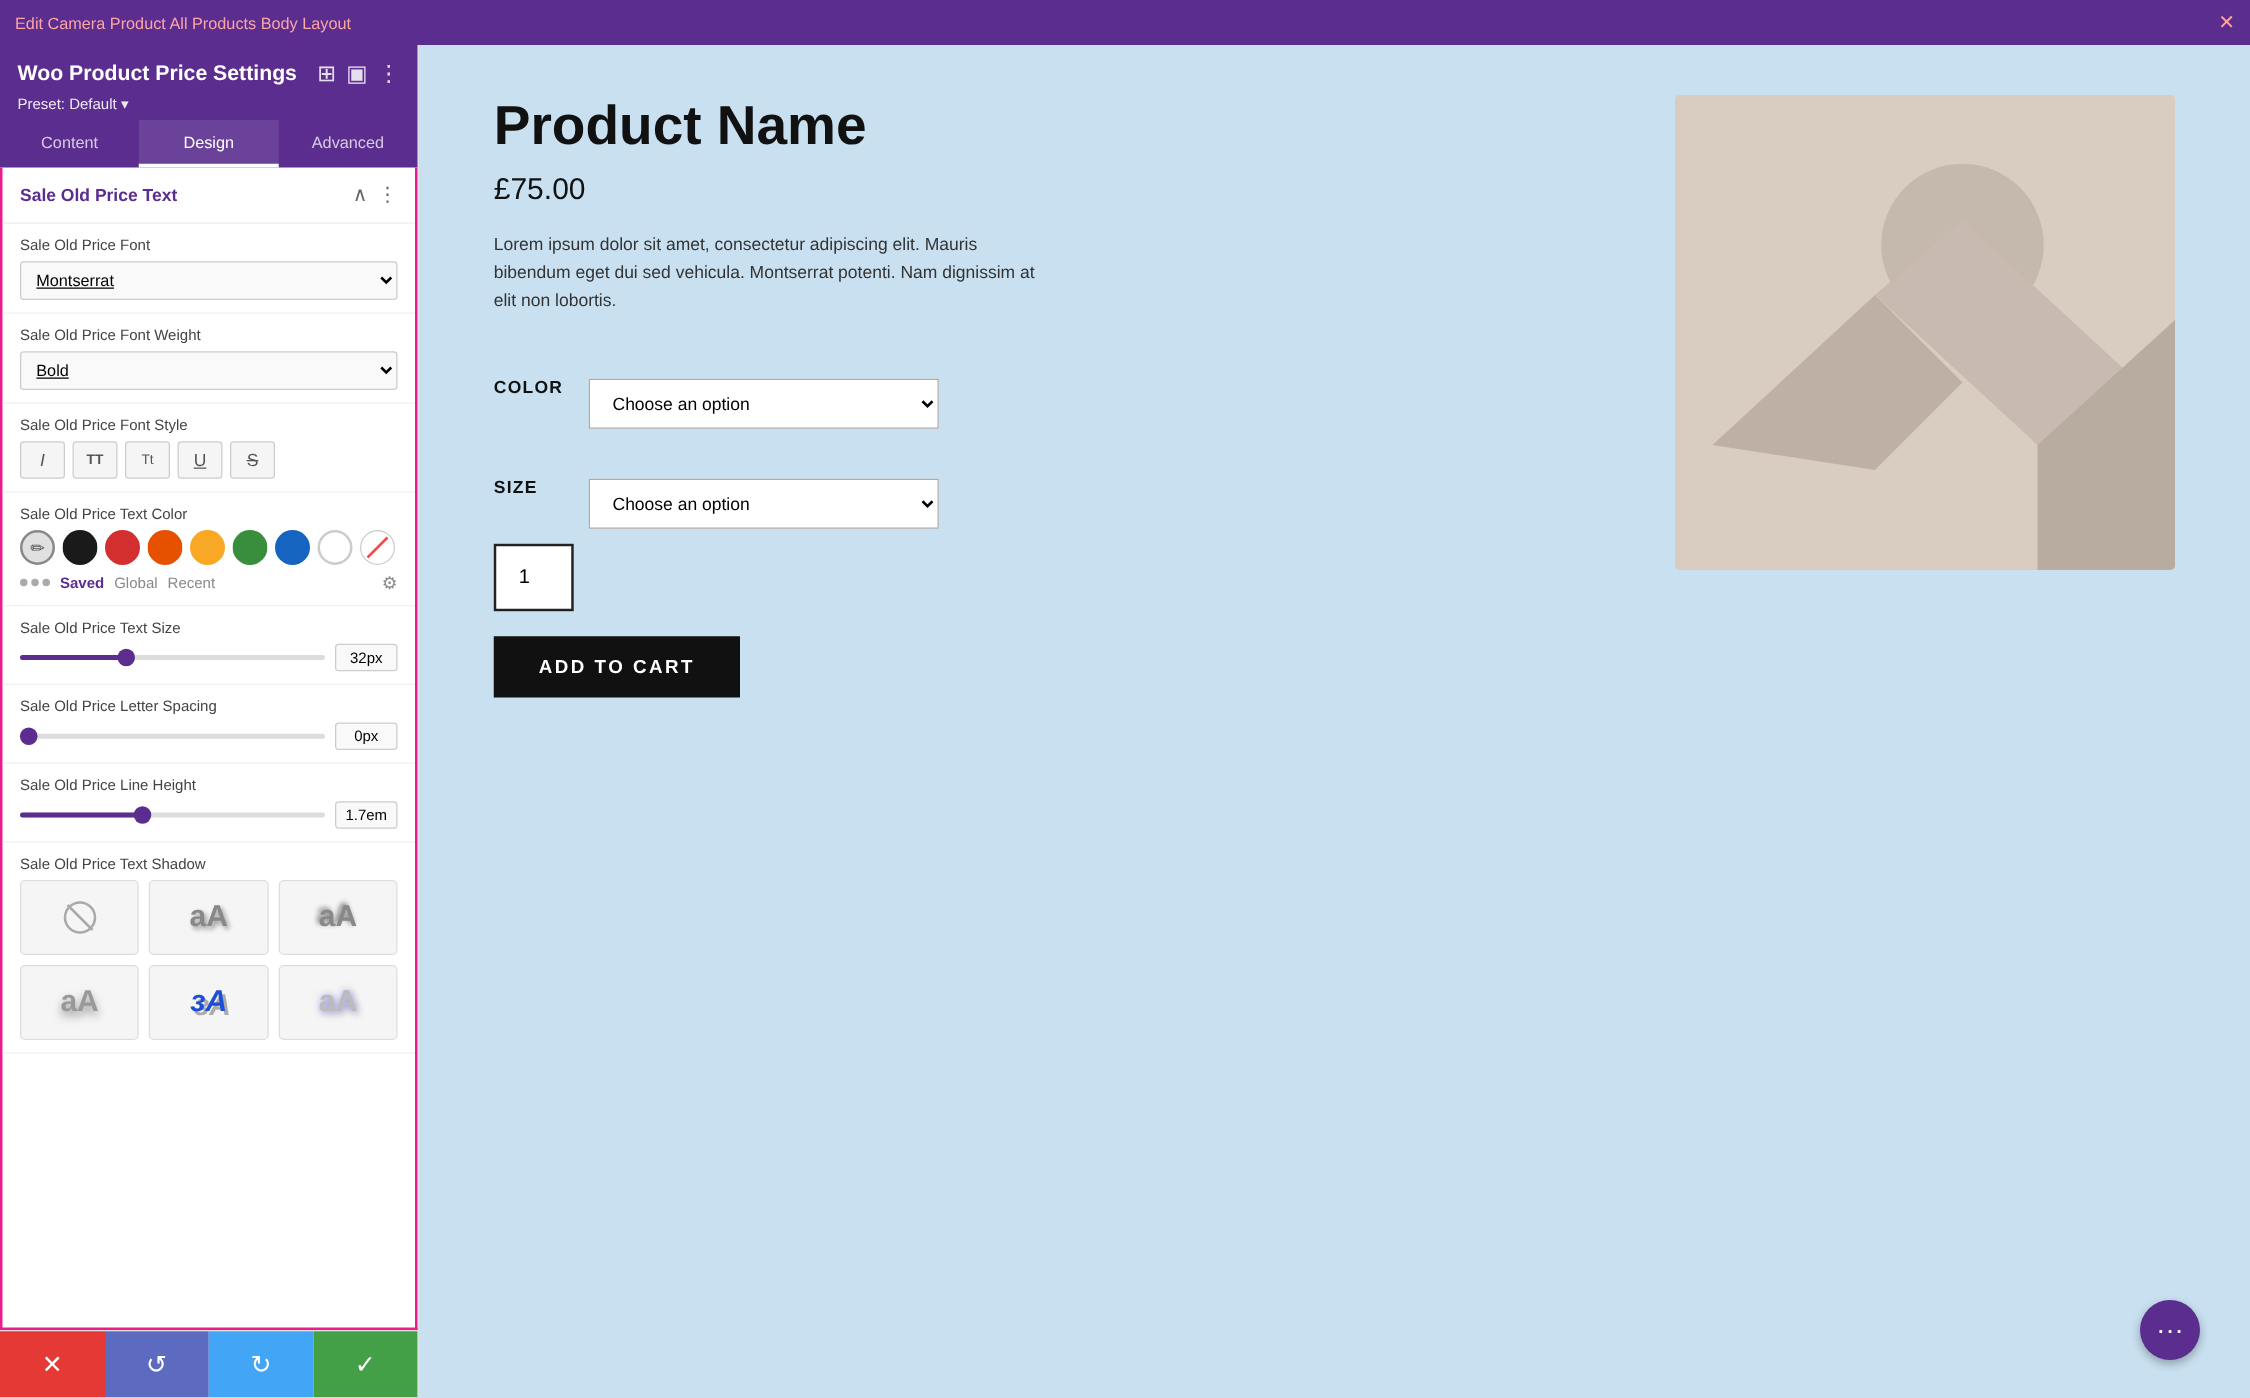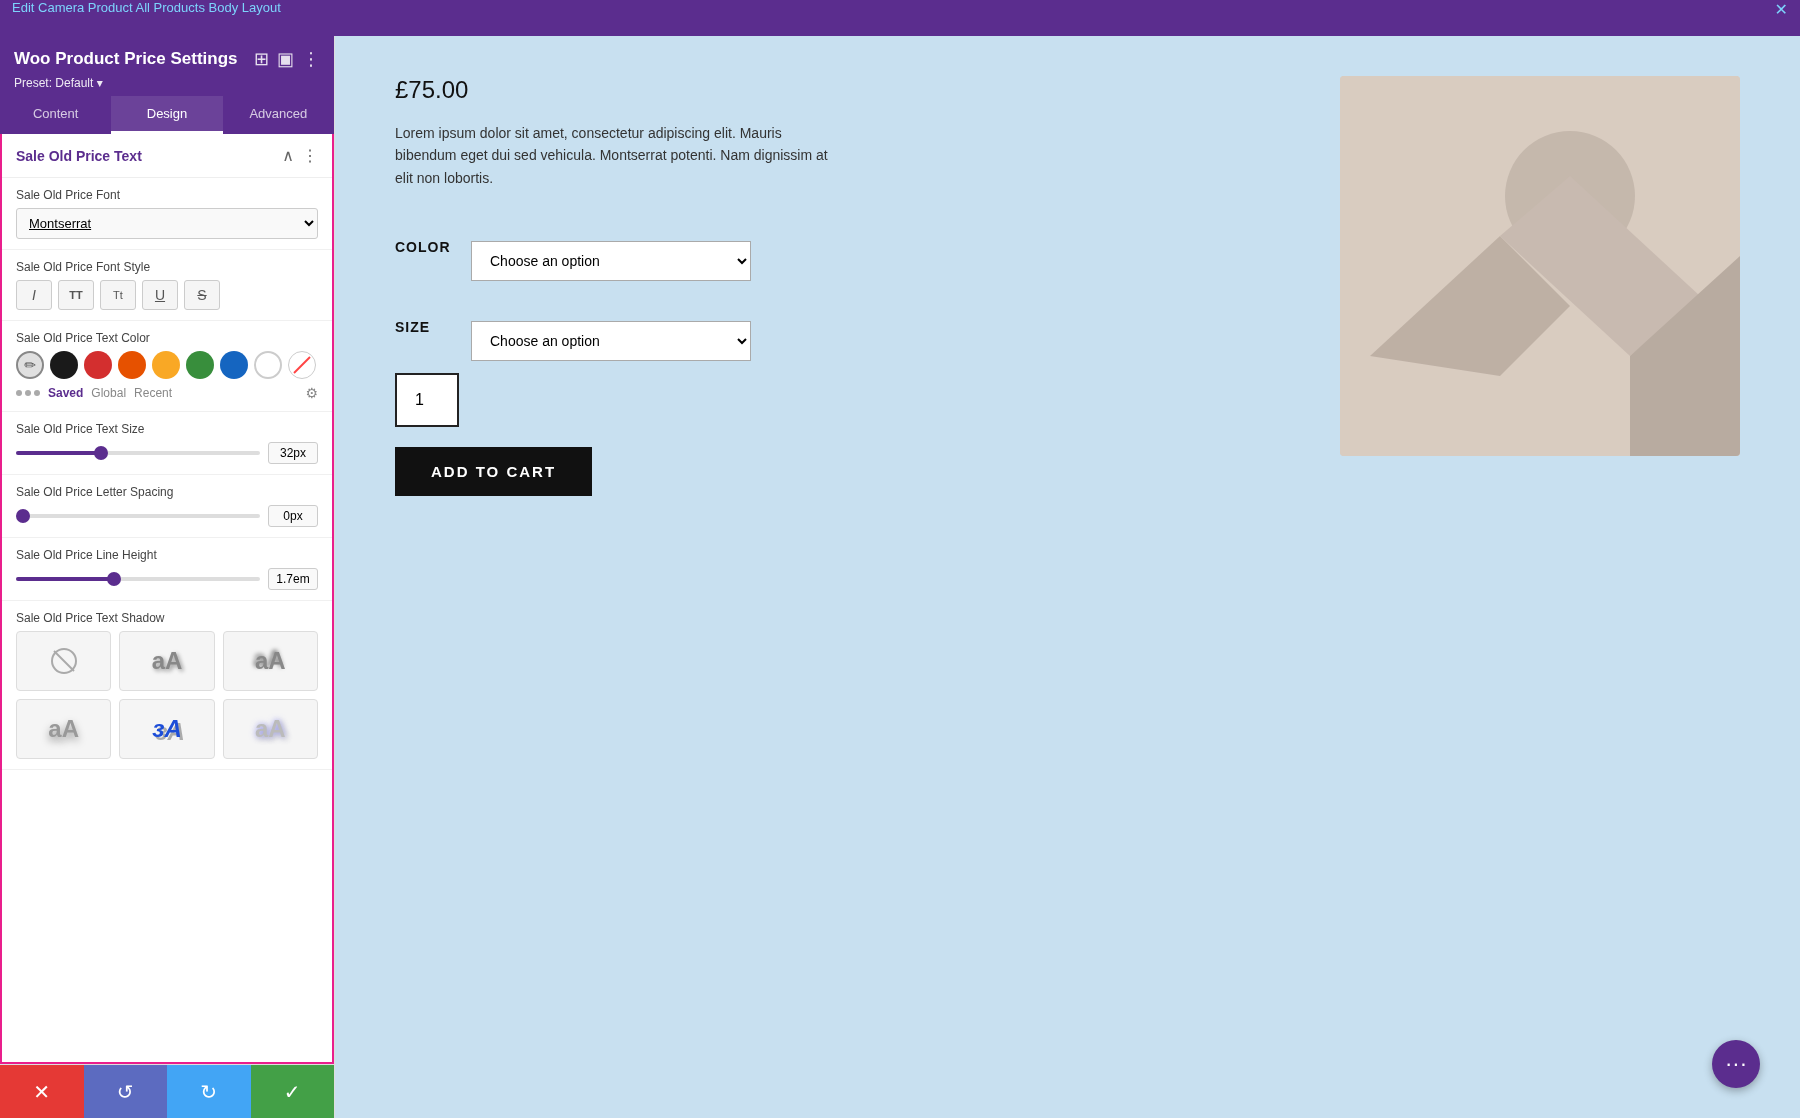--- a/index.html
+++ b/index.html
@@ -1,24 +1,24 @@
 <!DOCTYPE html>
 <html><head>
   <meta charset="utf-8">
   <style>
     * { box-sizing: border-box; margin: 0; padding: 0; }
     body { font-family: 'Segoe UI', Arial, sans-serif; background: #c8e0f0; width: 1800px; height: 1118px; overflow: hidden; display: flex; flex-direction: column; }
 
     
     .top-bar {
       background: #5b2d8e;
-      color: #7dd3fc;
+      color: #fca5a5;
       height: 36px;
       display: flex;
-      align-items: flex-start;
+      align-items: center;
       justify-content: space-between;
       padding: 0 12px;
       font-size: 13px;
     }
     .top-bar-title { font-size: 13px; }
     .top-bar-close { cursor: pointer; font-size: 16px; }
 
     
     .main-layout {
       display: flex;
@@ -441,20 +441,26 @@
         </div>
       </div>
 
       <div class="form-group">
         <label class="form-label">Sale Old Price Font</label>
         <select class="form-select">
           <option>Montserrat</option>
         </select>
       </div>
 
+      <div class="form-group">
+        <label class="form-label">Sale Old Price Font Weight</label>
+        <select class="form-select">
+          <option>Bold</option>
+        </select>
+      </div>
 
       <div class="form-group">
         <label class="form-label">Sale Old Price Font Style</label>
         <div class="font-style-buttons">
           <button class="font-style-btn">
               <em>I</em>
             </button>
           <button class="font-style-btn" style="font-size:11px;font-weight:700;">TT</button>
           <button class="font-style-btn" style="font-size:11px;">Tt</button>
           <button class="font-style-btn" style="text-decoration:underline;">U</button>
@@ -566,20 +572,21 @@
       <button class="bottom-btn redo">↻</button>
       <button class="bottom-btn confirm">✓</button>
     </div>
 
   </div>
 
   <div class="preview-area">
     <div class="product-layout">
 
       <div class="product-info">
+        <h1 class="product-name">Product Name</h1>
         <div class="product-price">£75.00</div>
         <p class="product-description">Lorem ipsum dolor sit amet, consectetur adipiscing elit. Mauris bibendum eget dui sed vehicula. Montserrat potenti. Nam dignissim at elit non lobortis.</p>
 
         
         <div class="option-row">
           <span class="option-label">COLOR</span>
           <select class="option-select">
             <option>Choose an option</option>
           </select>
         </div>

